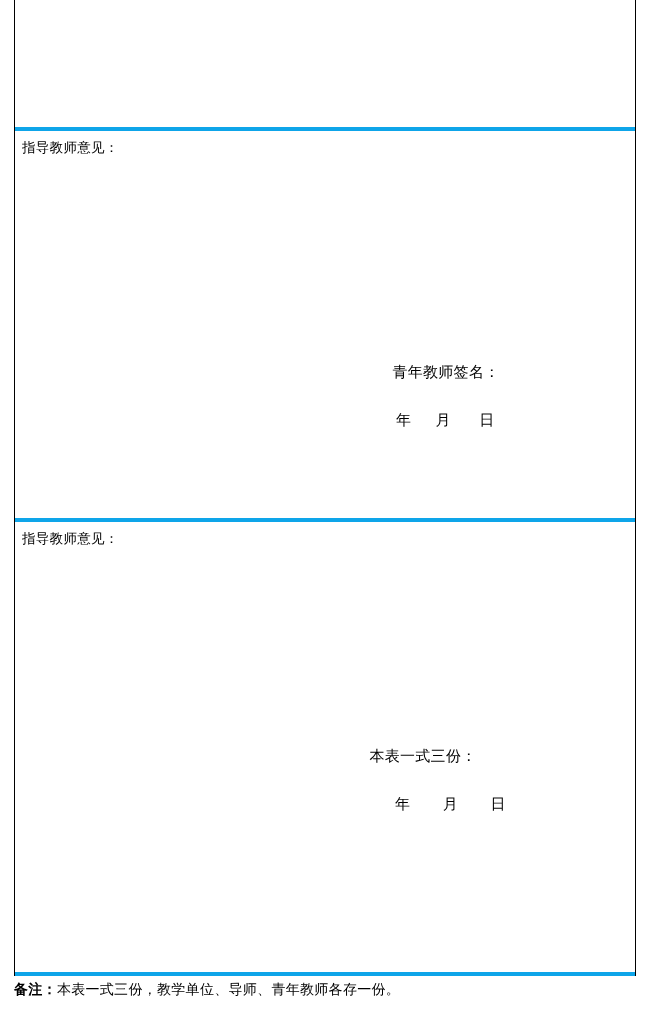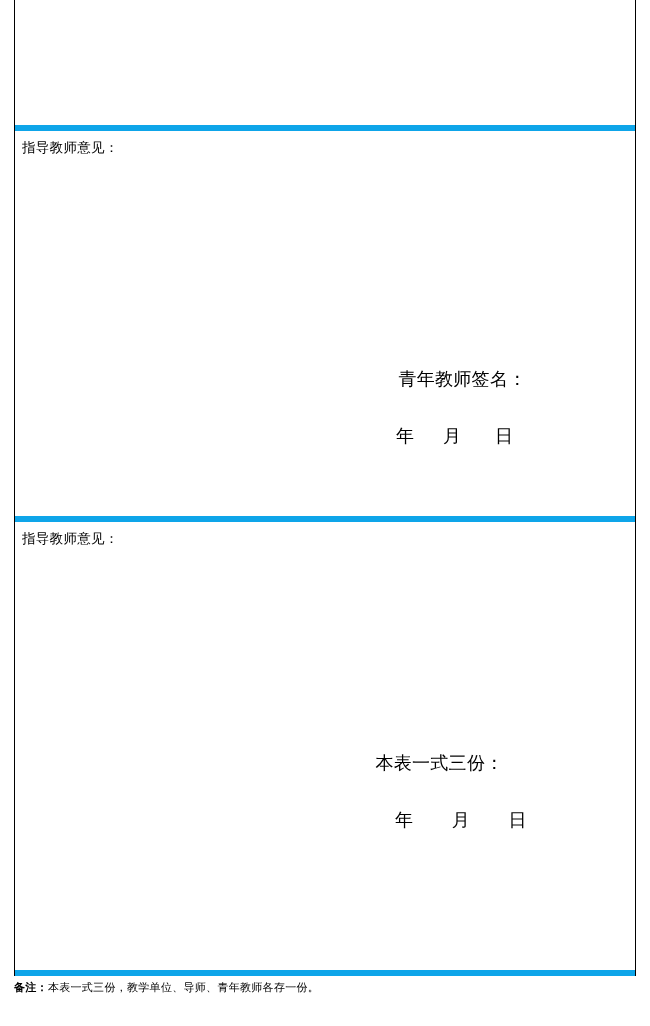--- a/index.html
+++ b/index.html
@@ -26,21 +26,21 @@
     left: 14px;
     top: -40px;
     width: 622px;
     box-sizing: border-box;
     border-left: 1px solid #000;
     border-right: 1px solid #000;
   }
   .row {
     position: relative;
     box-sizing: border-box;
-    border-bottom: 6px solid #0ea5e9;
+    border-bottom: 4px solid #0ea5e9;
     width: 100%;
   }
   .row.first {
     border-top: 1px solid #000;
   }
   
   .row-top { height: 171px; }
   .row-mid { height: 391px; }
   .row-bot { height: 454px; }
 
@@ -48,21 +48,21 @@
     position: absolute;
     left: 7px;
     top: 9px;
     font-size: 13.5px;
     line-height: 1.2;
     letter-spacing: 0.3px;
   }
 
   .sign-block {
     position: absolute;
-    font-size: 18px;
+    font-size: 15px;
     line-height: 1.6;
     letter-spacing: 0.3px;
     white-space: pre;
   }
   .date-line {
     white-space: pre;
     letter-spacing: 0.3px;
   }
 
   
@@ -82,21 +82,21 @@
   }
   .bot-sign .date-line {
     padding-left: 58px;
     display: block;
   }
 
   .footnote {
     position: absolute;
     left: 14px;
     top: 980px;
-    font-size: 11px;
+    font-size: 14px;
     letter-spacing: 0.3px;
     line-height: 1.4;
   }
   .footnote b {
     font-weight: bold;
   }
   .footnote .note-text {
     font-weight: normal;
   }
 </style>

